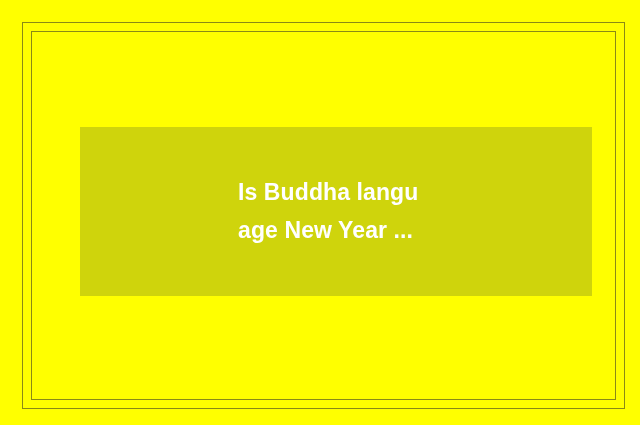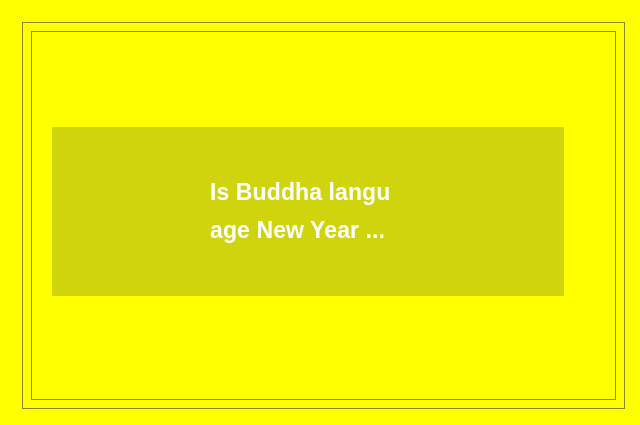--- a/index.html
+++ b/index.html
@@ -41,21 +41,21 @@
     width: 585px;
     height: 369px;
     border: 1px solid #8a8a16;
     box-sizing: border-box;
     pointer-events: none;
   }
 
   
   .content-card {
     position: absolute;
-    left: 52px;
+    left: 80px;
     top: 127px;
     width: 512px;
     height: 169px;
     background: #cfd40c;
     box-sizing: border-box;
     overflow: hidden;
   }
 
   .card-title {
     position: absolute;

